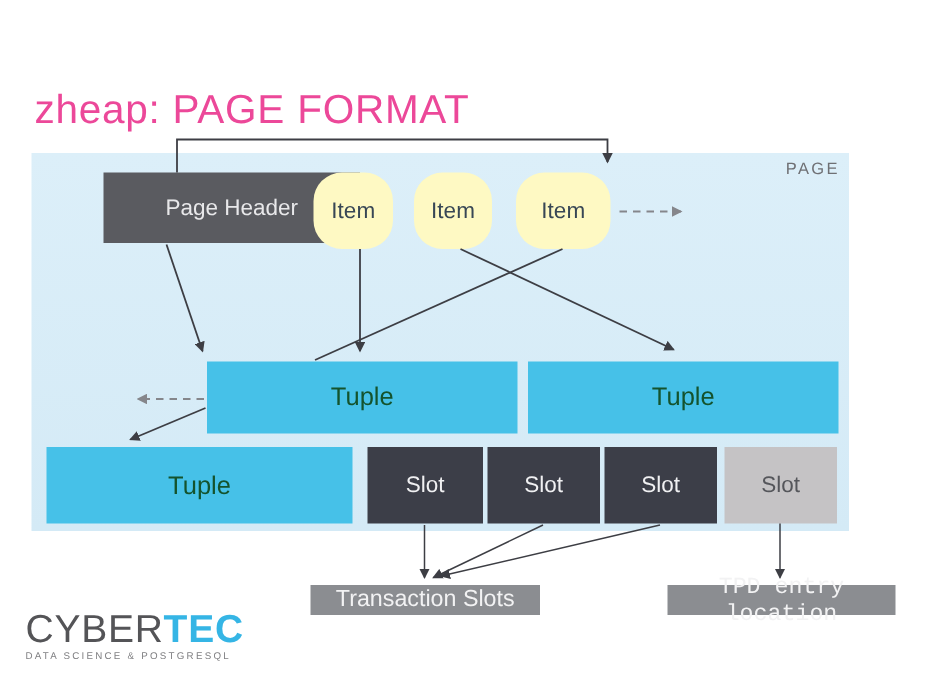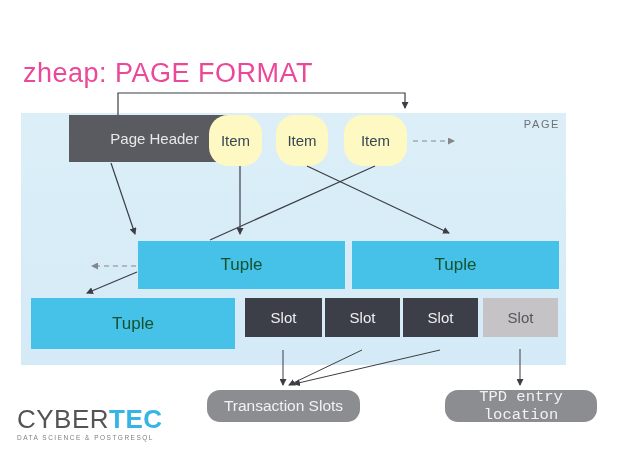--- a/index.html
+++ b/index.html
@@ -9,21 +9,21 @@
     font-family:"Liberation Sans", sans-serif;
   }
   .abs{position:absolute;box-sizing:border-box;}
   #title{
     left:23px;top:36px;
     font-size:27px;color:#ec4899;letter-spacing:0.5px;font-weight:400;
     white-space:nowrap;
     margin-top:22px;
   }
   #page-area{
-    left:21px;top:113px;width:545px;height:252px;
+    left:21px;top:102px;width:545px;height:252px;
     background:linear-gradient(180deg,#dceff9 0%,#d4eaf6 100%);
   }
   #page-label{
     right:6px;top:5px;
     font-size:11px;color:#6f7074;letter-spacing:1.6px;font-weight:400;
   }
   .box{
     display:flex;align-items:center;justify-content:center;
     text-align:center;
   }
@@ -37,28 +37,28 @@
   #item-box-1{left:209px;width:53px;}
   #item-box-2{left:276px;width:52px;}
   #item-box-3{left:344px;width:63px;}
   .tuple-box{
     background:#46c1e8;color:#14532d;font-size:17px;
   }
   #tuple-box-1{left:138px;top:241px;width:207px;height:48px;}
   #tuple-box-2{left:352px;top:241px;width:207px;height:48px;}
   #tuple-box-3{left:31px;top:298px;width:204px;height:51px;}
   .slot-box{
-    top:298px;height:39px;background:#3c3e48;color:#f0f0f2;font-size:15px;
+    top:298px;height:51px;background:#3c3e48;color:#f0f0f2;font-size:15px;
   }
   #slot-box-1{left:245px;width:77px;}
   #slot-box-2{left:325px;width:75px;}
   #slot-box-3{left:403px;width:75px;}
   #slot-box-4{left:483px;width:75px;background:#c5c3c5;color:#55565b;}
   .callout{
-    top:390px;height:32px;background:#8b8d91;color:#f2f2f3;font-size:15.5px;border-radius:13px;
+    top:390px;height:20px;background:#8b8d91;color:#f2f2f3;font-size:15.5px;
   }
   #transaction-slots-box{left:207px;width:153px;}
   #tpd-entry-box{left:445px;width:152px;font-family:Liberation Mono, monospace;}
   #logo{left:17px;top:406px;line-height:1;}
   #logo .brand{font-size:26px;letter-spacing:0.5px;font-weight:400;}
   #logo .brand-primary{color:#545457;}
   #logo .brand-accent{color:#35b5e5;font-weight:700;}
   #logo .tagline{
     margin-top:3px;font-size:6.5px;letter-spacing:1.5px;color:#808083;
     font-weight:400;white-space:nowrap;

